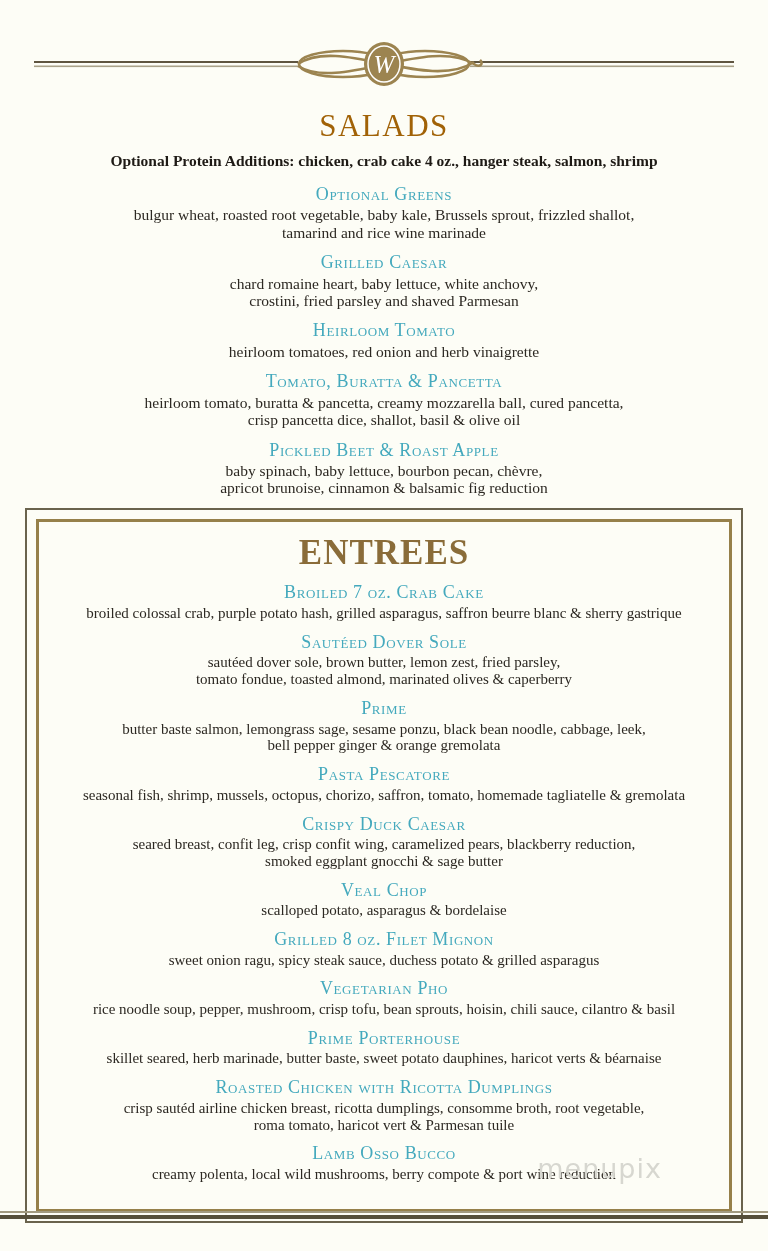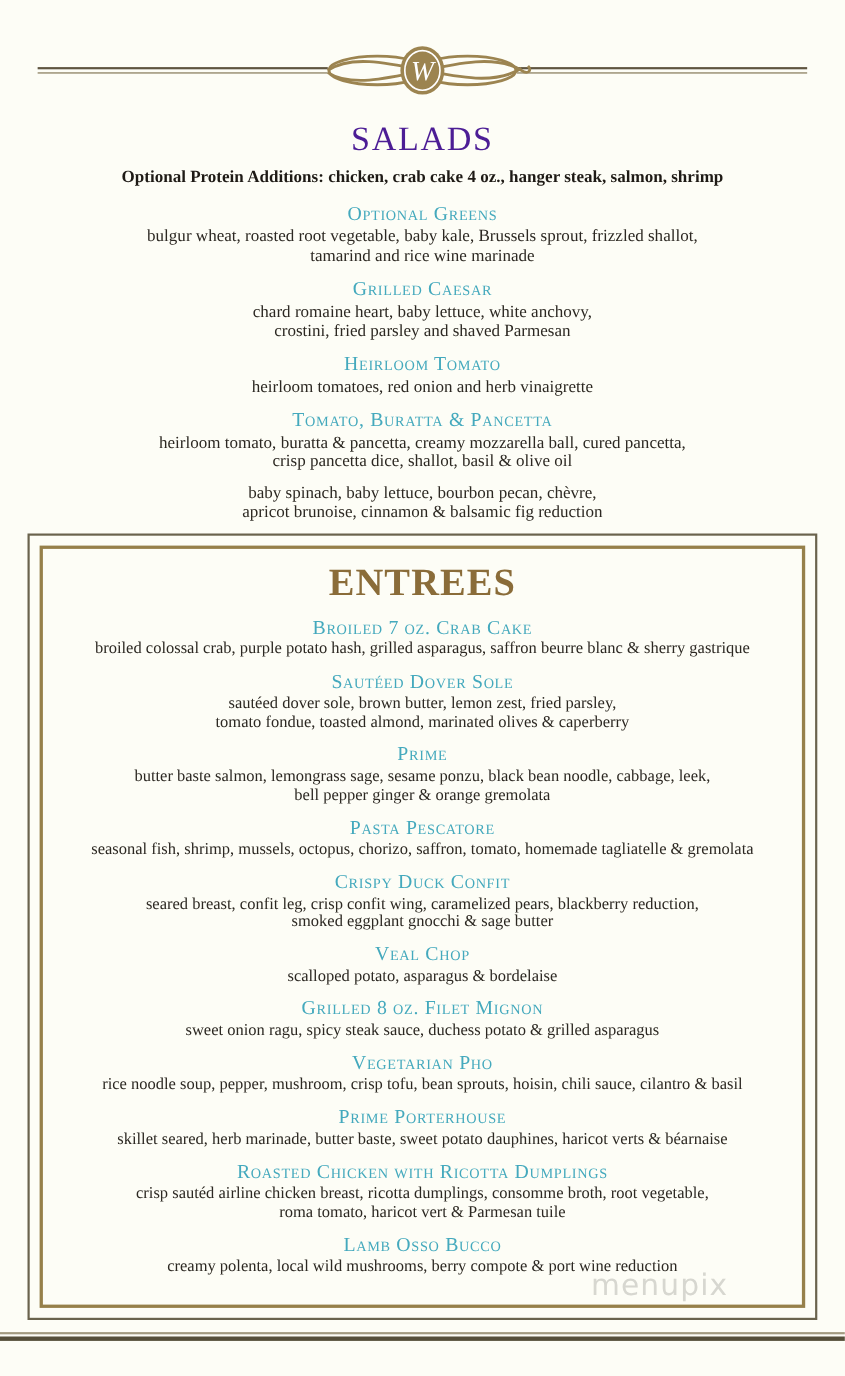--- a/index.html
+++ b/index.html
@@ -9,21 +9,21 @@
     font-family:"Liberation Serif", serif;
     color:#2c2822;
   }
   .ornament-wrap{padding-top:34px;text-align:center;}
   .ornament-wrap svg{display:block;margin:0 auto;}
 
   .section-title{
     text-align:center;
     font-size:31px;
     letter-spacing:1.5px;
-    color:#4c1d95;
+    color:#a16207;
     margin-top:10px;
     line-height:1.15;
   }
   .protein-note{
     text-align:center;
     font-weight:bold;
     font-size:15.5px;
     color:#1e1a15;
     margin-top:8px;
   }
@@ -126,20 +126,21 @@
         <div class="item-desc">heirloom tomatoes, red onion and herb vinaigrette</div>
       </div>
 
       <div class="item">
         <div class="item-name">Tomato, Buratta &amp; Pancetta</div>
         <div class="item-desc">heirloom tomato, buratta &amp; pancetta, creamy mozzarella ball, cured pancetta,
 crisp pancetta dice, shallot, basil &amp; olive oil</div>
       </div>
 
       <div class="item">
+        <div class="item-name">Pickled Beet &amp; Roast Apple</div>
         <div class="item-desc">baby spinach, baby lettuce, bourbon pecan, chèvre,
 apricot brunoise, cinnamon &amp; balsamic fig reduction</div>
       </div>
     </div>
 </div>
 
 <div class="entrees-box">
   <div class="entrees-box-inner">
     <div class="entrees-title">ENTREES</div>
     <div class="items">
@@ -160,21 +161,21 @@
           <div class="item-desc">butter baste salmon, lemongrass sage, sesame ponzu, black bean noodle, cabbage, leek,
 bell pepper ginger &amp; orange gremolata</div>
         </div>
 
         <div class="item">
           <div class="item-name">Pasta Pescatore</div>
           <div class="item-desc">seasonal fish, shrimp, mussels, octopus, chorizo, saffron, tomato, homemade tagliatelle &amp; gremolata</div>
         </div>
 
         <div class="item">
-          <div class="item-name">Crispy Duck Confit</div>
+          <div class="item-name">Crispy Duck Caesar</div>
           <div class="item-desc">seared breast, confit leg, crisp confit wing, caramelized pears, blackberry reduction,
 smoked eggplant gnocchi &amp; sage butter</div>
         </div>
 
         <div class="item">
           <div class="item-name">Veal Chop</div>
           <div class="item-desc">scalloped potato, asparagus &amp; bordelaise</div>
         </div>
 
         <div class="item">

